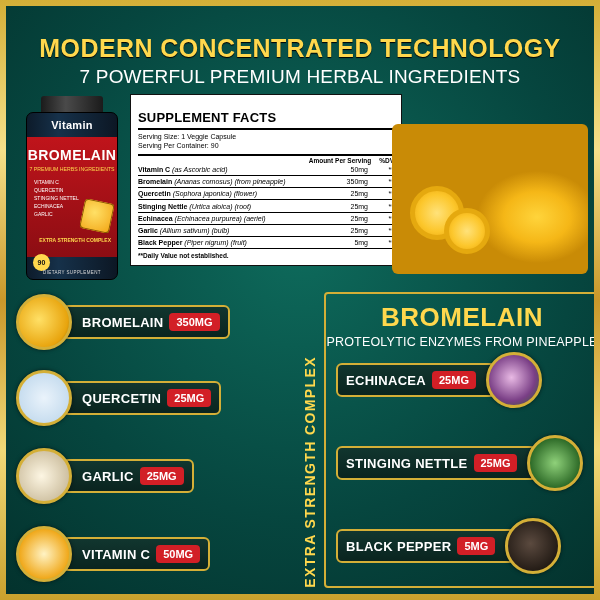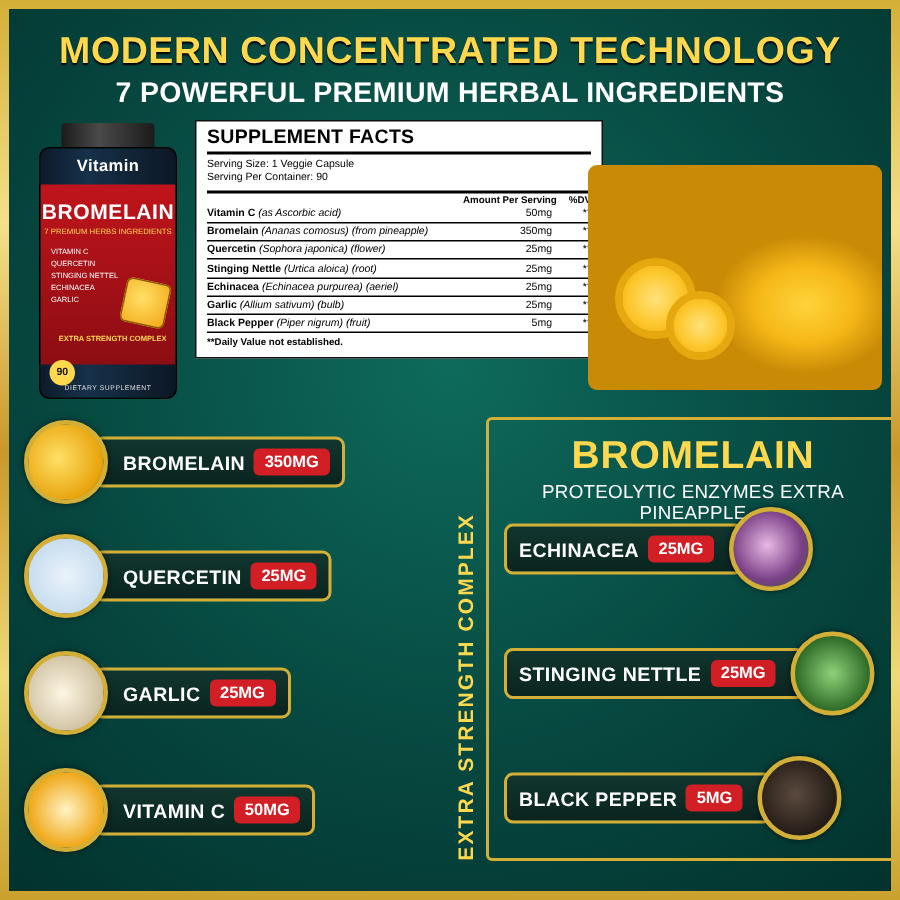--- a/index.html
+++ b/index.html
@@ -17,28 +17,28 @@
     padding: 6px;
   }
   .inner {
     position: relative;
     width: 100%; height: 100%;
     background: radial-gradient(circle at 50% 40%, #0e6b5c 0%, #06463f 60%, #03322d 100%);
     overflow: hidden;
   }
 
   
-  .header { text-align: center; padding-top: 14px; }
+  .header { text-align: center; padding-top: 28px; }
   .h-line1 {
     font-size: 25px; font-weight: bold; letter-spacing: .4px;
     color: #ffd84d; text-shadow: 0 1px 1px #000;
     font-family: "Liberation Sans", sans-serif;
   }
   .h-line2 {
-    font-size: 19px; font-weight: bold; letter-spacing: .2px;
+    font-size: 19px; font-weight: normal; letter-spacing: .2px;
     color: #ffffff; margin-top: 3px;
   }
 
   
   .top-row { position: relative; height: 200px; }
 
   
   .bottle-wrap {
     position: absolute; left: 16px; top: 8px;
     width: 100px; height: 185px;
@@ -93,21 +93,21 @@
   }
   .dsup {
     position: absolute; bottom: 4px; left: 0; right: 0;
     text-align: center; color: #ddd; font-size: 4.5px; letter-spacing: .4px;
   }
 
   
   .facts {
     position: absolute; left: 124px; top: 6px;
     width: 272px; background: #fff; border: 1px solid #111;
-    padding: 2px 7px 6px 7px;
+    padding: 15px 7px 6px 7px;
   }
   .facts h3 { font-size: 13px; font-weight: bold; color:#000; letter-spacing:.2px;}
   .facts .srv { font-size: 7px; color:#000; margin-top: 2px; line-height: 1.35; }
   .facts .rule { border-bottom: 2px solid #000; margin: 3px 0 1px; }
   .fhead { display:flex; justify-content: flex-end; gap: 8px; font-size: 6.5px; font-weight:bold; color:#000;}
   table { width: 100%; border-collapse: collapse; }
   td { font-size: 7px; color: #000; padding: 2.1px 0; border-bottom: 1px solid #000; }
   td.amt { text-align: right; width: 42px; }
   td.dv { text-align: right; width: 26px; }
   .ital { font-style: italic; }
@@ -283,21 +283,21 @@
     <div class="pine-photo">
       <div class="pine-slice"></div>
       <div class="pine-slice pine-slice2"></div>
     </div>
   </div>
 
   <div class="cols">
 
     <div class="rpanel">
       <div class="rtitle">BROMELAIN</div>
-      <div class="rsub">PROTEOLYTIC ENZYMES EXTRA PINEAPPLE</div>
+      <div class="rsub">PROTEOLYTIC ENZYMES FROM PINEAPPLE</div>
     </div>
 
     <div class="vert">EXTRA STRENGTH COMPLEX</div>
 
     <div class="pillrow" style="left:10px; top:2px;">
       <div class="thumb t-pineapple"></div>
       <div class="pill">
         <span class="nm">BROMELAIN</span>
         <span class="dose">350MG</span>
       </div>

